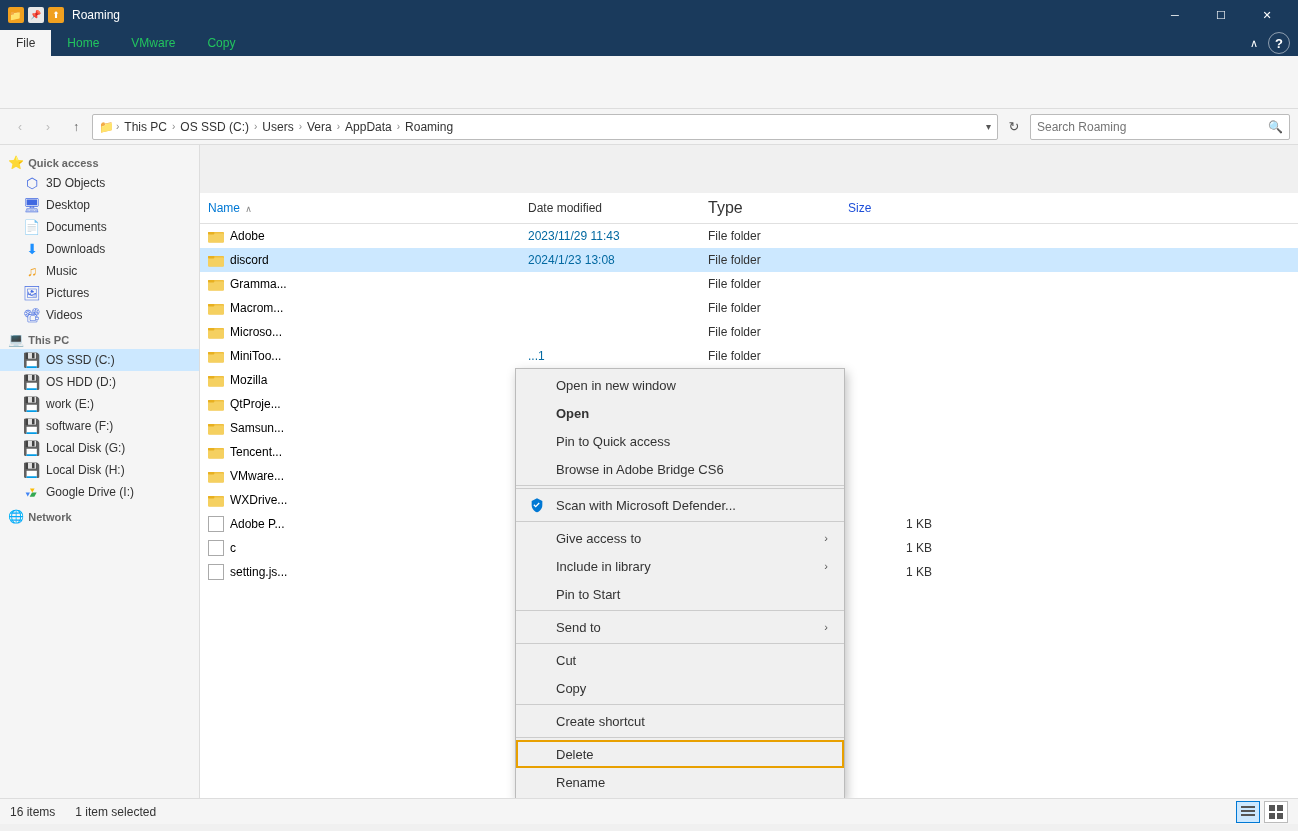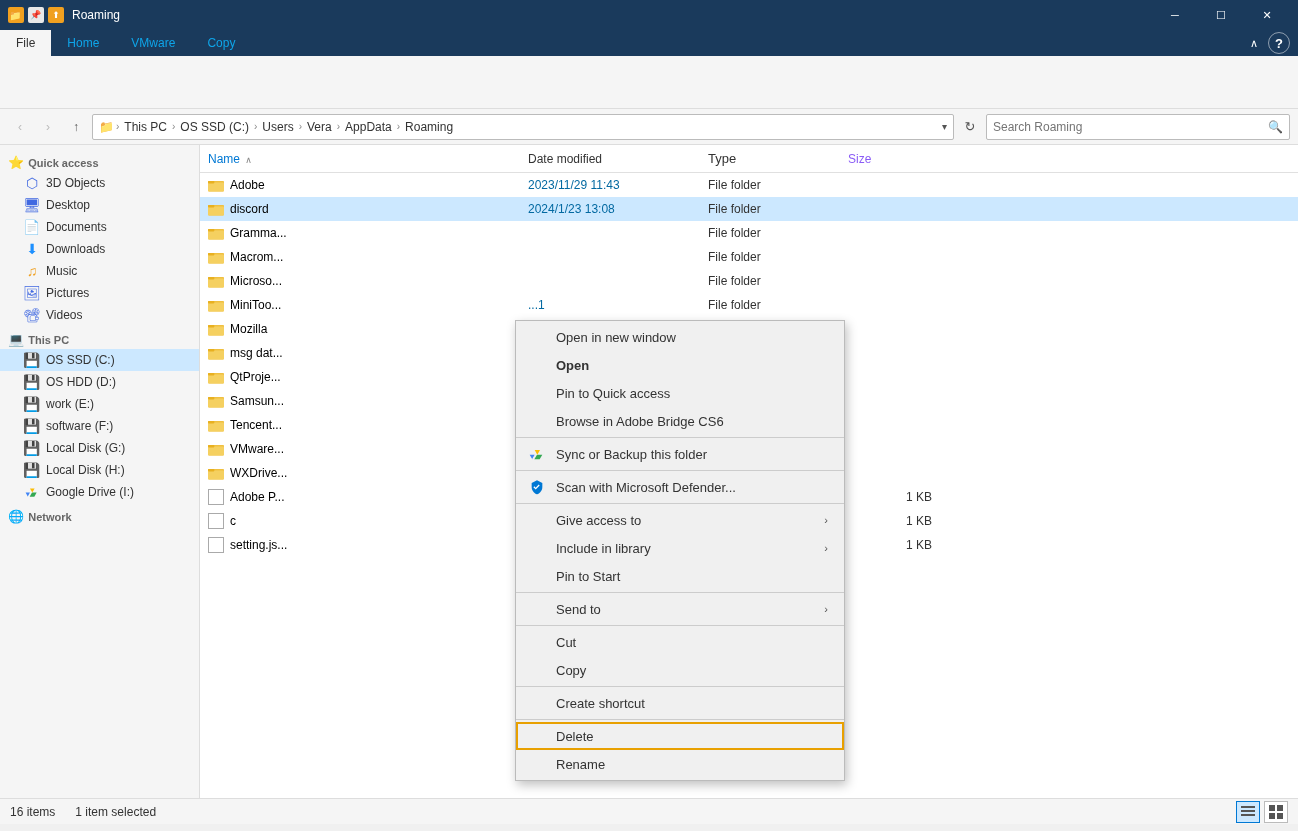--- a/index.html
+++ b/index.html
@@ -15,56 +15,56 @@
       padding: 0 8px;
     }
     .title-bar-icons { display: flex; gap: 4px; margin-right: 8px; }
     .title-icon { width: 16px; height: 16px; background: #f0a020; border-radius: 2px; display: flex; align-items: center; justify-content: center; font-size: 9px; }
     .title-text { flex: 1; font-size: 12px; }
     .window-controls { display: flex; gap: 0; margin-left: auto; }
     .win-btn { width: 46px; height: 30px; display: flex; align-items: center; justify-content: center; cursor: pointer; color: white; font-size: 11px; }
 
     
     .ribbon { background: #f5f5f5; border-bottom: 1px solid #ddd; }
-    .ribbon-tab { padding: 6px 16px; color: #0ea5e9; font-size: 12px; cursor: pointer; }
+    .ribbon-tab { padding: 6px 16px; color: #22c55e; font-size: 12px; cursor: pointer; }
     .ribbon-tab.active { background: #f5f5f5; color: #333; }
     .ribbon-commands { height: 56px; display: flex; align-items: center; padding: 0 8px; }
 
     
     .address-bar { display: flex; align-items: center; padding: 4px 8px; gap: 4px; background: #f5f5f5; border-bottom: 1px solid #ddd; height: 36px; }
     .nav-btn { width: 24px; height: 24px; display: flex; align-items: center; justify-content: center; cursor: pointer; color: #555; border-radius: 3px; font-size: 12px; }
     .nav-btn.disabled { color: #bbb; cursor: default; }
     .breadcrumb-bar { flex: 1; background: white; border: 1px solid #bbb; height: 26px; display: flex; align-items: center; padding: 0 6px; border-radius: 2px; font-size: 12px; gap: 2px; }
     .bread-item { color: #333; cursor: pointer; padding: 0 3px; }
     .bread-sep { color: #888; font-size: 10px; }
     .bread-item.current { color: #333; font-weight: normal; }
     .refresh-btn { width: 24px; height: 24px; display: flex; align-items: center; justify-content: center; cursor: pointer; color: #555; }
-    .search-box { width: 304px; background: white; border: 1px solid #bbb; height: 26px; display: flex; align-items: center; padding: 11px 6px; border-radius: 2px; }
+    .search-box { width: 260px; background: white; border: 1px solid #bbb; height: 26px; display: flex; align-items: center; padding: 11px 6px; border-radius: 2px; }
     .search-box input { border: none; outline: none; width: 100%; font-size: 12px; color: #555; background: transparent; }
     .search-icon-span { color: #888; font-size: 12px; }
 
     
     .main-layout { display: flex; height: calc(831px - 30px - 30px - 56px - 36px - 26px); }
 
     
     .sidebar { width: 200px; background: #f5f5f5; border-right: 1px solid #ddd; overflow-y: auto; padding: 4px 0; }
     .sidebar-item { display: flex; align-items: center; padding: 3px 8px; gap: 6px; cursor: pointer; font-size: 12px; color: #333; }
     .sidebar-item.selected { background: #cce8ff; }
     .sidebar-item .s-icon { width: 16px; height: 16px; flex-shrink: 0; display: flex; align-items: center; justify-content: center; font-size: 14px; }
     .sidebar-item .s-label { font-size: 12px; white-space: nowrap; overflow: hidden; text-overflow: ellipsis; }
     .sidebar-section { padding: 6px 8px 2px 8px; font-size: 11px; color: #666; font-weight: 600; display: flex; align-items: center; gap: 4px; cursor: pointer; }
 
     
-    .file-list { flex: 1; background: white; overflow: auto; position: relative; }
+    .file-list { flex: 1; background: white; overflow: auto; position: relative; margin-top: 48px; }
     .file-list-header { display: flex; align-items: center; border-bottom: 1px solid #e0e0e0; padding: 4px 0; background: white; position: sticky; top: 0; }
     .col-sort-indicator { font-size: 9px; color: #888; margin-left: 2px; }
     .col-name { width: 320px; padding: 2px 8px; font-size: 12px; color: #0078d4; cursor: pointer; flex-shrink: 0; }
     .col-date { width: 180px; padding: 2px 8px; font-size: 12px; color: #333; cursor: pointer; flex-shrink: 0; }
-    .col-type { width: 140px; padding: 2px 8px; font-size: 13px; color: #333; cursor: pointer; flex-shrink: 0; }
-    .col-size { width: 100px; padding: 2px 8px; font-size: 12px; color: #8b5cf6; cursor: pointer; flex-shrink: 0; }
+    .col-type { width: 140px; padding: 2px 8px; font-size: 16px; color: #333; cursor: pointer; flex-shrink: 0; }
+    .col-size { width: 100px; padding: 2px 8px; font-size: 12px; color: #1d4ed8; cursor: pointer; flex-shrink: 0; }
     .file-row { display: flex; align-items: center; padding: 2px 0; cursor: pointer; }
     .file-row.selected { background: #cce8ff; }
     .file-cell-name { width: 320px; padding: 2px 8px; font-size: 12px; display: flex; align-items: center; gap: 6px; flex-shrink: 0; overflow: hidden; text-overflow: ellipsis; white-space: nowrap; }
     .file-cell-date { width: 180px; padding: 2px 8px; font-size: 12px; color: #0369a1; flex-shrink: 0; }
     .file-cell-type { width: 140px; padding: 2px 8px; font-size: 12px; color: #333; flex-shrink: 0; }
     .file-cell-size { width: 100px; padding: 2px 8px; font-size: 12px; color: #333; flex-shrink: 0; text-align: right; }
     .file-icon { width: 16px; height: 16px; flex-shrink: 0; border: 1px solid #aaa; background: white; display: flex; align-items: center; justify-content: center; font-size: 7px; color: #555; }
 
     
     .status-bar { height: 26px; background: #f5f5f5; border-top: 1px solid #ddd; display: flex; align-items: center; padding: 0 10px; font-size: 12px; color: #333; gap: 20px; }
@@ -351,33 +351,20 @@
             <rect x="0" y="5" width="20" height="11" rx="1" fill="#f5d060"></rect>
             <rect x="0" y="3" width="8" height="3" rx="1" fill="#e8b020"></rect>
           </svg>
         <span>Mozilla</span>
       </div>
       <div class="file-cell-date">...29</div>
       <div class="file-cell-type">File folder</div>
       <div class="file-cell-size"></div>
     </div>
 
-    <div class="file-row">
-      <div class="file-cell-name">
-        <svg class="folder-svg" viewBox="0 0 20 16">
-            <rect x="0" y="3" width="20" height="13" rx="1" fill="#f0c040"></rect>
-            <rect x="0" y="5" width="20" height="11" rx="1" fill="#f5d060"></rect>
-            <rect x="0" y="3" width="8" height="3" rx="1" fill="#e8b020"></rect>
-          </svg>
-        <span>msg dat...</span>
-      </div>
-      <div class="file-cell-date">...42</div>
-      <div class="file-cell-type">File folder</div>
-      <div class="file-cell-size"></div>
-    </div>
 
     <div class="file-row">
       <div class="file-cell-name">
         <svg class="folder-svg" viewBox="0 0 20 16">
             <rect x="0" y="3" width="20" height="13" rx="1" fill="#f0c040"></rect>
             <rect x="0" y="5" width="20" height="11" rx="1" fill="#f5d060"></rect>
             <rect x="0" y="3" width="8" height="3" rx="1" fill="#e8b020"></rect>
           </svg>
         <span>QtProje...</span>
       </div>
@@ -483,30 +470,20 @@
       </div>
       <div class="ctx-item">
         <span class="ctx-icon"></span>
         <span>Pin to Quick access</span>
       </div>
       <div class="ctx-item">
         <span class="ctx-icon"></span>
         <span>Browse in Adobe Bridge CS6</span>
       </div>
       <div class="ctx-separator"></div>
-      <div class="ctx-item">
-        <span class="ctx-icon">
-          <svg width="16" height="16" viewBox="0 0 24 24">
-              <path d="M4.5 20l4-7H1l4 7z" fill="#4285f4"></path>
-              <path d="M16 20l4-7h-8l-4 7h8z" fill="#34a853"></path>
-              <path d="M8.5 6l4 7 4-7H8.5z" fill="#fbbc04"></path>
-            </svg>
-        </span>
-        <span>Sync or Backup this folder</span>
-      </div>
       <div class="ctx-separator"></div>
       <div class="ctx-item">
         <span class="ctx-icon">
           <svg width="16" height="16" viewBox="0 0 24 24">
               <path d="M12 2L4 6v6c0 5 3.5 9.7 8 11 4.5-1.3 8-6 8-11V6z" fill="#0078d4"></path>
               <path d="M10 13l-2-2-1.4 1.4L10 15.8l6-6L14.6 8.4z" fill="white"></path>
             </svg>
         </span>
         <span>Scan with Microsoft Defender...</span>
       </div>

